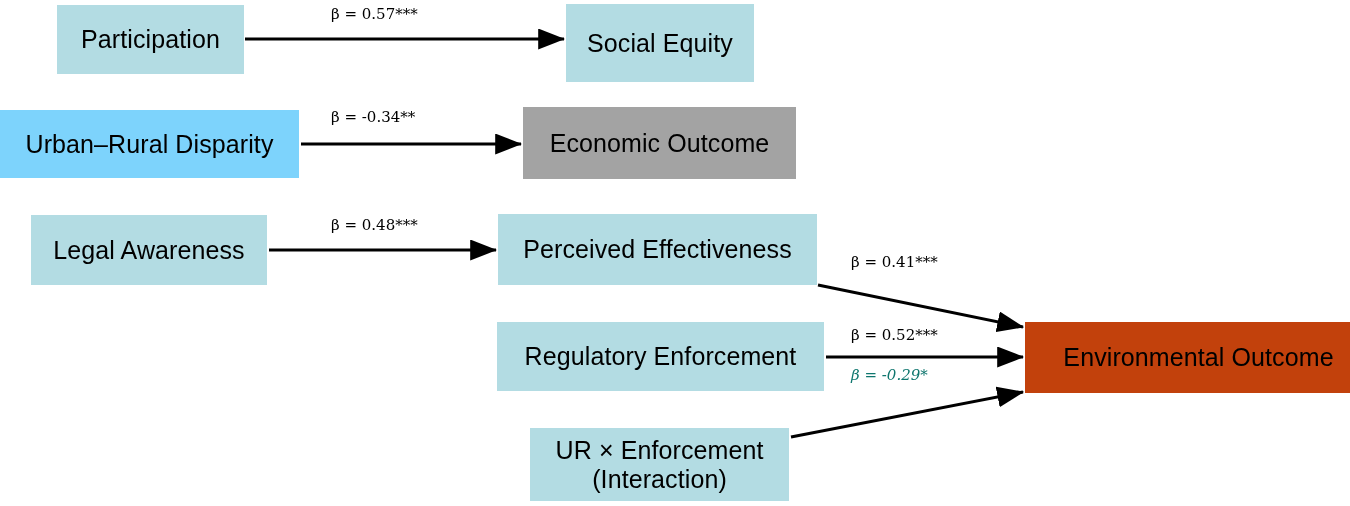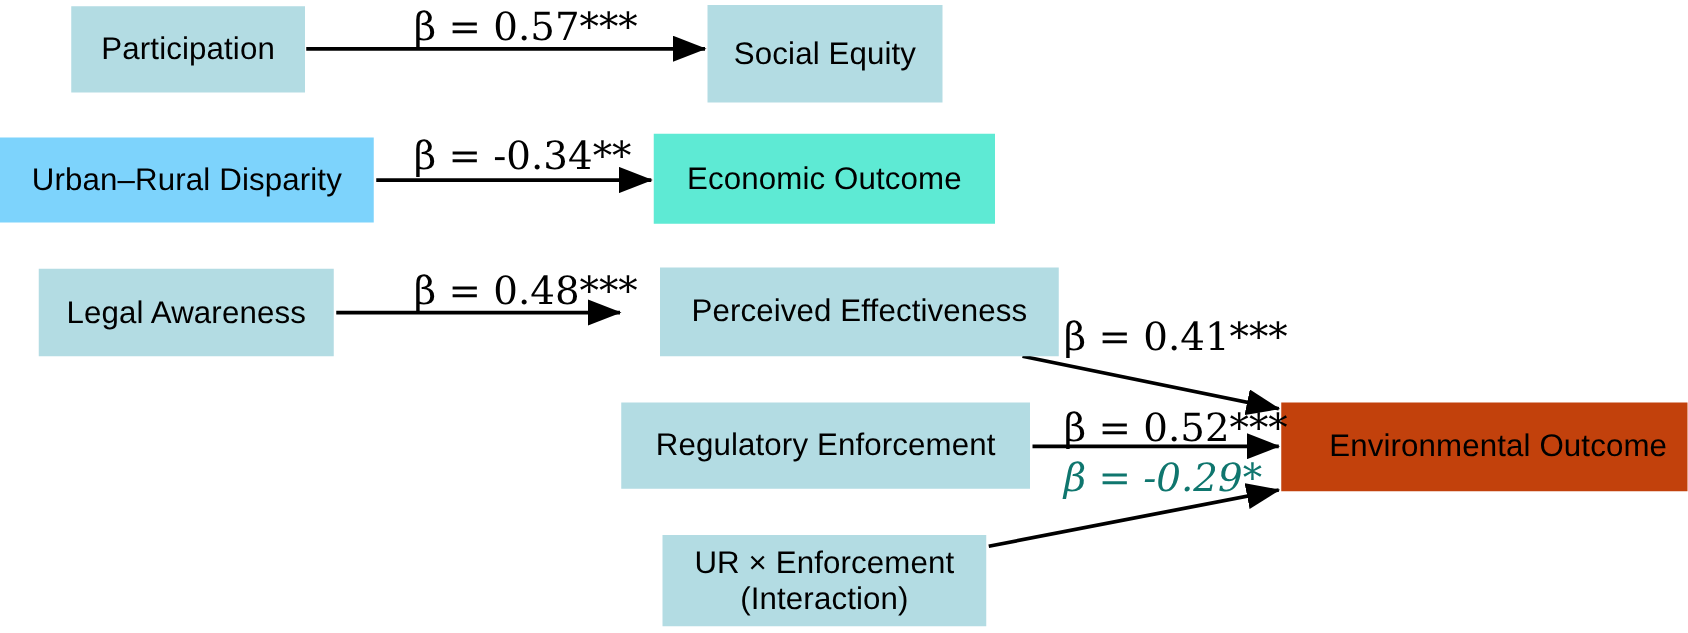--- a/index.html
+++ b/index.html
@@ -28,21 +28,21 @@
     font-size: 25px;
     line-height: 1.15;
     letter-spacing: 0.1px;
     white-space: pre-line;
     padding: 0 6px;
   }
   .edge-label {
     position: absolute;
     color: #000000;
     font-family: "DejaVu Serif", "Liberation Serif", serif;
-    font-size: 31px;
+    font-size: 15px;
     line-height: 1;
     white-space: nowrap;
   }
   svg.edges {
     position: absolute;
     left: 0;
     top: 0;
     width: 1350px;
     height: 506px;
     overflow: visible;
@@ -67,23 +67,23 @@
         <line x1="818" y1="285" x2="1023" y2="327" stroke="#000000" stroke-width="3" marker-end="url(#arrowhead)"></line>
         <line x1="826" y1="357" x2="1023" y2="357" stroke="#000000" stroke-width="3" marker-end="url(#arrowhead)"></line>
         <line x1="791" y1="437" x2="1023" y2="392" stroke="#000000" stroke-width="3" marker-end="url(#arrowhead)"></line>
       </g>
   </svg>
 
   <div id="node-layer">
       <div class="node" style="left: 57px; top: 5px; width: 187px; height: 69px; background: rgb(179, 220, 227); color: rgb(0, 0, 0);">Participation</div>
       <div class="node" style="left: 566px; top: 4px; width: 188px; height: 78px; background: rgb(179, 220, 227); color: rgb(0, 0, 0);">Social Equity</div>
       <div class="node" style="left: 0px; top: 110px; width: 299px; height: 68px; background: #7dd3fc; color: rgb(0, 0, 0);">Urban–Rural Disparity</div>
-      <div class="node" style="left: 523px; top: 107px; width: 273px; height: 72px; background: #5eead4; color: rgb(0, 0, 0);">Economic Outcome</div>
+      <div class="node" style="left: 523px; top: 107px; width: 273px; height: 72px; background: #a3a3a3; color: rgb(0, 0, 0);">Economic Outcome</div>
       <div class="node" style="left: 31px; top: 215px; width: 236px; height: 70px; background: rgb(179, 220, 227); color: rgb(0, 0, 0);">Legal Awareness</div>
-      <div class="node" style="left: 528px; top: 214px; width: 319px; height: 71px; background: rgb(179, 220, 227); color: rgb(0, 0, 0);">Perceived Effectiveness</div>
+      <div class="node" style="left: 498px; top: 214px; width: 319px; height: 71px; background: rgb(179, 220, 227); color: rgb(0, 0, 0);">Perceived Effectiveness</div>
       <div class="node" style="left: 497px; top: 322px; width: 327px; height: 69px; background: rgb(179, 220, 227); color: rgb(0, 0, 0);">Regulatory Enforcement</div>
       <div class="node" style="left: 530px; top: 428px; width: 259px; height: 73px; background: rgb(179, 220, 227); color: rgb(0, 0, 0);">UR × Enforcement
 (Interaction)</div>
       <div class="node" style="left: 1025px; top: 322px; width: 347px; height: 71px; background: #c2410c; color: rgb(0, 0, 0);">Environmental Outcome</div>
     </div>
   <div id="label-layer">
       <div class="edge-label" style="left: 331px; top: 7px; color: rgb(0, 0, 0);">β = 0.57***</div>
       <div class="edge-label" style="left: 331px; top: 110px; color: rgb(0, 0, 0);">β = -0.34**</div>
       <div class="edge-label" style="left: 331px; top: 218px; color: rgb(0, 0, 0);">β = 0.48***</div>
       <div class="edge-label" style="left: 851px; top: 255px; color: rgb(0, 0, 0);">β = 0.41***</div>

